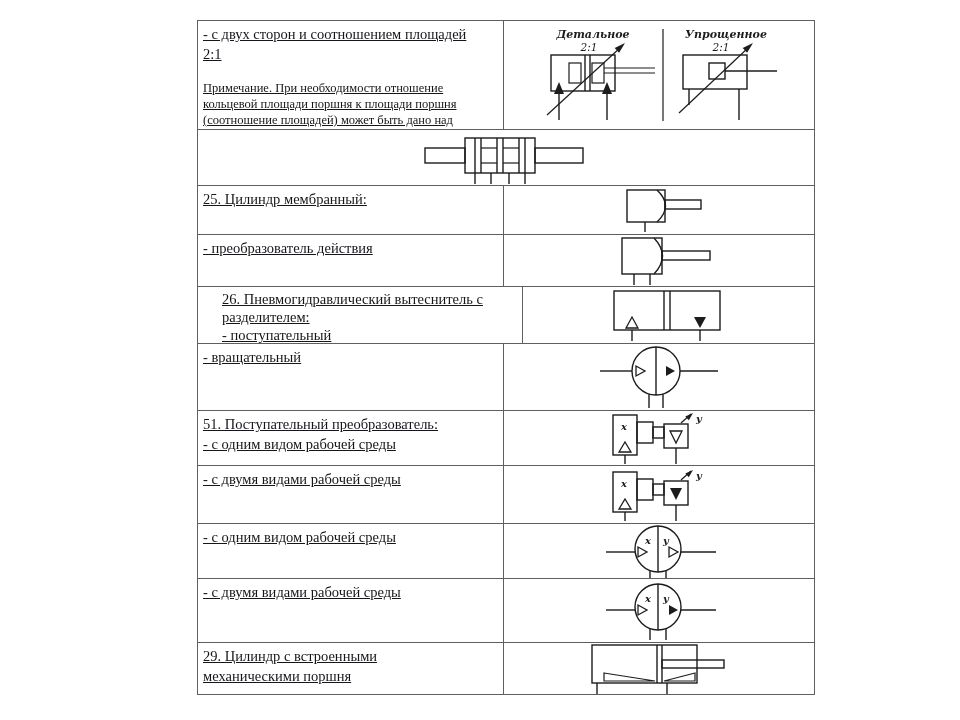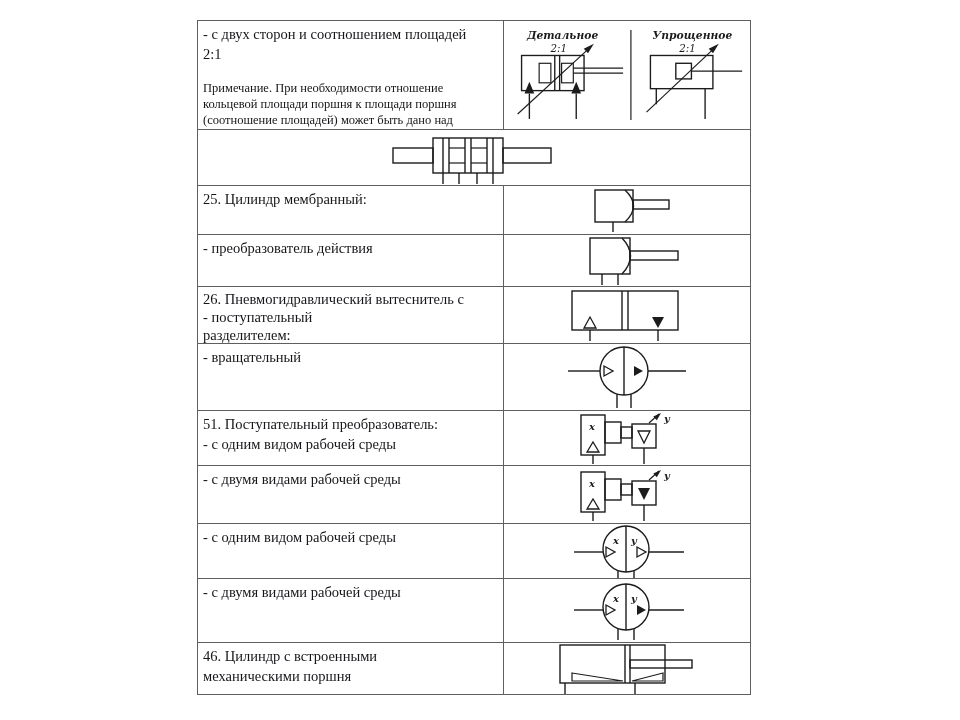--- a/index.html
+++ b/index.html
@@ -2,32 +2,32 @@
 <html><head>
 <meta charset="utf-8">
 <style>
   html,body{margin:0;padding:0;}
   body{
     width:960px;height:720px;background:#ffffff;
     font-family:"Liberation Serif",serif;color:#16161a;
     position:relative;overflow:hidden;
   }
   .doc-table{
-    position:absolute;left:197px;top:20px;width:554px;
-    border:1px solid #5f5f5f;background:#fff;box-sizing:border-box;
+    position:absolute;left:197px;top:20px;width:618px;
+    border:1px solid #5f5f5f;background:#fff;box-sizing:border-box;text-decoration:underline;
   }
   .row{display:flex;box-sizing:border-box;border-top:1px solid #5f5f5f;}
   .row:first-child{border-top:none;}
   .cell{box-sizing:border-box;}
   .text-cell{
     width:306px;border-right:1px solid #5f5f5f;
     padding:3px 4px 0 5px;font-size:14.5px;line-height:20px;
     overflow:hidden;
   }
-  .text-cell.tight{line-height:18px;}
+  .text-cell.tight{line-height:18px;margin-left:19px;}
   .note{font-size:12.5px;line-height:16px;margin-top:16px;}
   .sym-cell{flex:1;display:flex;align-items:center;justify-content:center;overflow:hidden;text-align:right;}
   svg{display:block;}
   .st{fill:none;stroke:#1c1c1c;stroke-width:1.4;}
   .stt{fill:none;stroke:#1c1c1c;stroke-width:1.2;}
   .fil{fill:#1c1c1c;stroke:none;}
   .hol{fill:#ffffff;stroke:#1c1c1c;stroke-width:1.3;}
   .lbl{font:italic bold 11px "DejaVu Serif",serif;fill:#1c1c1c;}
   .ratio{font:italic 10.5px "DejaVu Serif",serif;fill:#1c1c1c;}
   .xy{font:italic bold 10px "DejaVu Serif",serif;fill:#1c1c1c;}
@@ -126,22 +126,22 @@
         <rect class="st" x="68" y="15" width="48" height="9"></rect>
         <line class="st" x1="40" y1="38" x2="40" y2="49"></line>
         <line class="st" x1="56" y1="38" x2="56" y2="49"></line>
       </svg>
     </div>
   </div>
 
   <div class="row" style="height:57px">
     <div class="cell text-cell tight">
       <div>26. Пневмогидравлический вытеснитель с</div>
+      <div>разделителем:</div>
       <div>- поступательный</div>
-      <div>разделителем:</div>
     </div>
     <div class="cell sym-cell">
       <svg width="130" height="54" viewBox="0 0 130 54">
         <rect class="st" x="10" y="3" width="106" height="39"></rect>
         <line class="st" x1="60" y1="3" x2="60" y2="42"></line>
         <line class="st" x1="66" y1="3" x2="66" y2="42"></line>
         <polygon class="hol" points="22,40 34,40 28,29"></polygon>
         <polygon class="fil" points="90,29 102,29 96,40"></polygon>
         <line class="st" x1="28" y1="42" x2="28" y2="53"></line>
         <line class="st" x1="96" y1="42" x2="96" y2="53"></line>
@@ -247,21 +247,21 @@
         <line class="st" x1="14" y1="29" x2="43" y2="29"></line>
         <line class="st" x1="89" y1="29" x2="124" y2="29"></line>
         <line class="st" x1="58" y1="48" x2="58" y2="59"></line>
         <line class="st" x1="74" y1="48" x2="74" y2="59"></line>
       </svg>
     </div>
   </div>
 
   <div class="row" style="height:52px">
     <div class="cell text-cell">
-      <div>46. Цилиндр с встроенными</div>
+      <div>29. Цилиндр с встроенными</div>
       <div>механическими поршня</div>
     </div>
     <div class="cell sym-cell">
       <svg width="150" height="52" viewBox="0 0 150 52">
         <rect class="st" x="8" y="2" width="105" height="38"></rect>
         <line class="st" x1="73" y1="2" x2="73" y2="40"></line>
         <line class="st" x1="78" y1="2" x2="78" y2="40"></line>
         <rect class="st" x="78" y="17" width="62" height="8"></rect>
         <path class="stt" d="M20,30 L71,38 L20,38 Z"></path>
         <path class="stt" d="M111,30 L80,38 L111,38 Z"></path>

